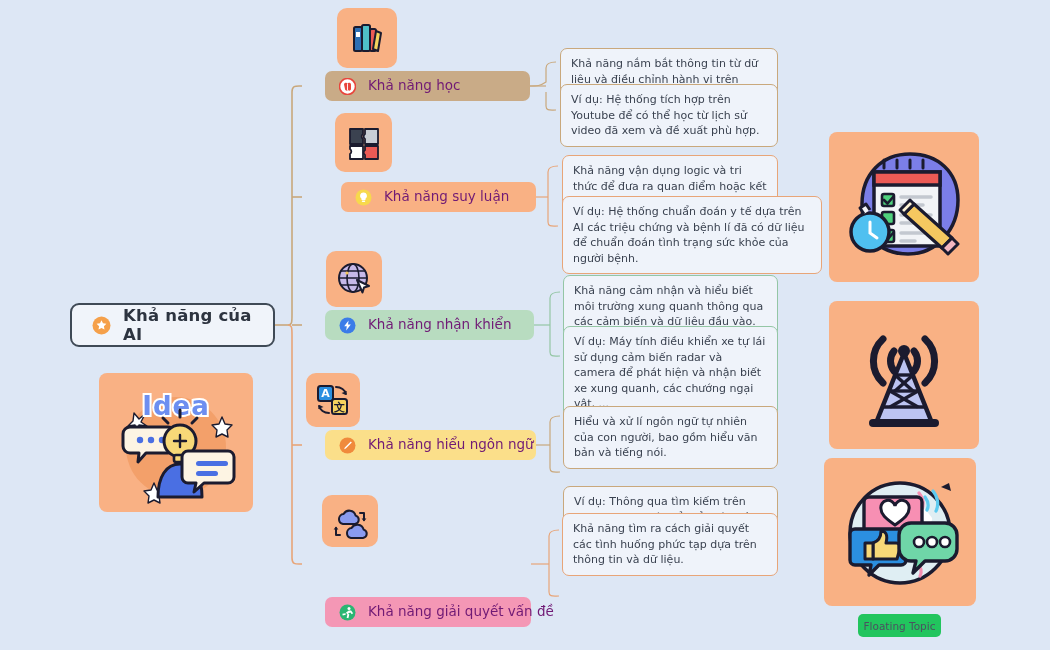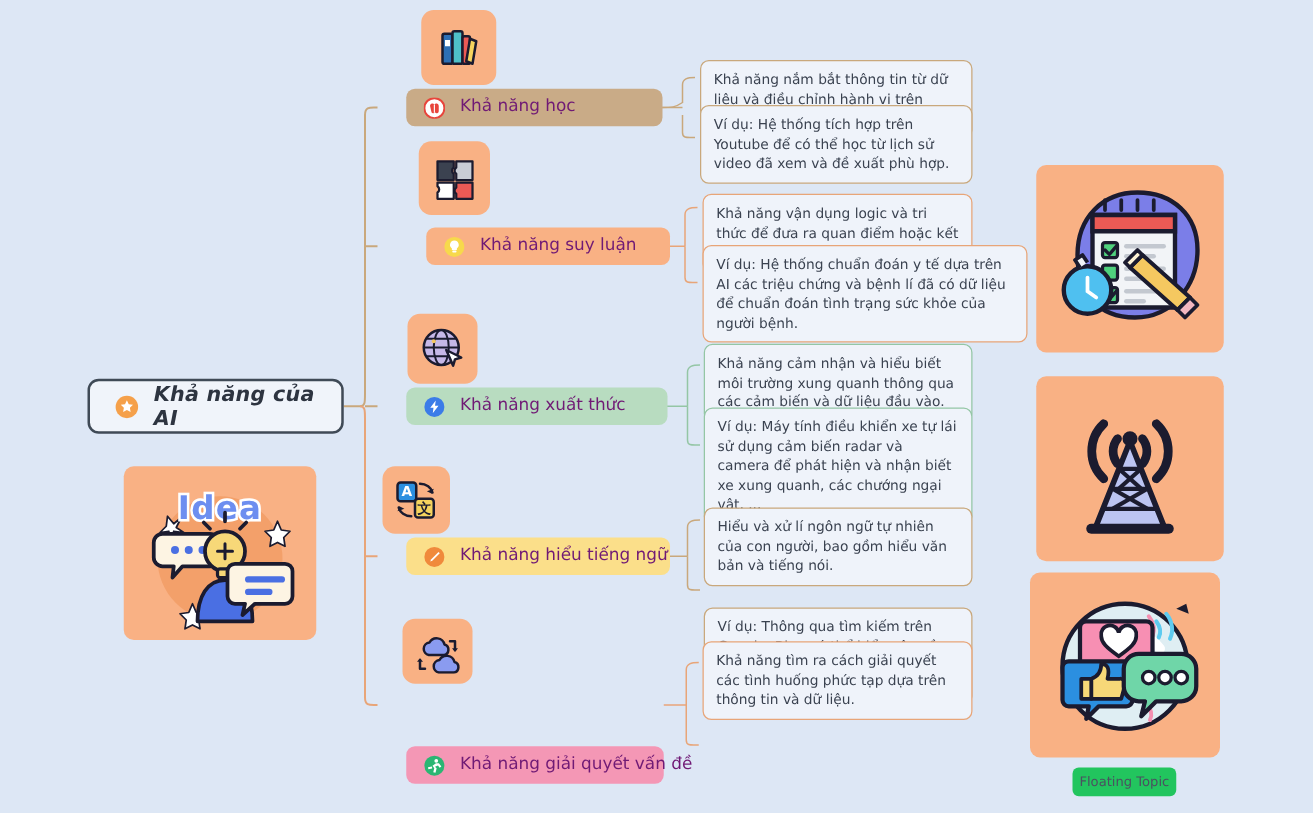--- a/index.html
+++ b/index.html
@@ -25,21 +25,20 @@
     display: flex; align-items: center;
     box-sizing: border-box;
     padding-left: 20px;
     gap: 12px;
   }
   .central-label {
     font-size: 16.5px;
     font-weight: bold;
     color: #2d3440;
     letter-spacing: .2px;
-    font-style: italic;
   }
 
   
   .badge {
     width: 19px; height: 19px; border-radius: 50%;
     flex: 0 0 auto;
     display: flex; align-items: center; justify-content: center;
     position: relative;
   }
   .badge svg { display:block; }
@@ -316,21 +315,21 @@
       <path d="M22 20l12 6-5 1.5-1.5 5z" fill="#ffffff" stroke="#1b1b2f" stroke-width="2" stroke-linejoin="round"></path>
     </svg>
   </div>
   <div class="topic" style="left:325px; top:310px; width:209px; background:#b8dcc0;">
     <span class="badge">
       <svg width="17" height="17" viewBox="0 0 17 17">
         <circle cx="8.5" cy="8.5" r="8" fill="#3b7ce8"></circle>
         <path d="M9.6 3.4L5.2 9.2h2.6l-.6 4.4 4.6-6h-2.8z" fill="#ffffff"></path>
       </svg>
     </span>
-    <span class="t-label">Khả năng xuất thức</span>
+    <span class="t-label">Khả năng nhận khiển</span>
   </div>
   <div class="desc" style="left:563px; top:275px; width:215px; border-color:#94c6a5;">Khả năng cảm nhận và hiểu biết môi trường xung quanh thông qua các cảm biến và dữ liệu đầu vào.</div>
   <div class="desc" style="left:563px; top:326px; width:215px; border-color:#94c6a5;">Ví dụ: Máy tính điều khiển xe tự lái sử dụng cảm biến radar và camera để phát hiện và nhận biết xe xung quanh, các chướng ngại vật, ...</div>
 
   <div class="icon-card" style="left:306px; top:373px; width:54px; height:54px;">
     <svg width="38" height="38" viewBox="0 0 38 38">
       <rect x="4" y="5" width="15" height="15" rx="2.5" fill="#2b8fe0" stroke="#1b1b2f" stroke-width="2"></rect>
       <text x="11.5" y="16" font-family="DejaVu Sans, sans-serif" font-size="11" font-weight="bold" fill="#ffffff" text-anchor="middle">A</text>
       <rect x="18" y="18" width="15" height="15" rx="2.5" fill="#f5d35e" stroke="#1b1b2f" stroke-width="2"></rect>
       <text x="25.5" y="29.5" font-family="DejaVu Sans, sans-serif" font-size="11" font-weight="bold" fill="#1b1b2f" text-anchor="middle">文</text>
@@ -340,21 +339,21 @@
       <path d="M4 28l1.5-4 4 2z" fill="#1b1b2f"></path>
     </svg>
   </div>
   <div class="topic" style="left:325px; top:430px; width:211px; background:#fbdf8a;">
     <span class="badge">
       <svg width="17" height="17" viewBox="0 0 17 17">
         <circle cx="8.5" cy="8.5" r="8" fill="#f08a3c"></circle>
         <path d="M11.8 4.6l1 1-6 6-1.6.6.6-1.6z" fill="#ffffff"></path>
       </svg>
     </span>
-    <span class="t-label">Khả năng hiểu tiếng ngữ</span>
+    <span class="t-label">Khả năng hiểu ngôn ngữ</span>
   </div>
   <div class="desc" style="left:563px; top:406px; width:215px; border-color:#c9a87c;">Hiểu và xử lí ngôn ngữ tự nhiên của con người, bao gồm hiểu văn bản và tiếng nói.</div>
   <div class="desc" style="left:563px; top:446px; width:215px; border-color:#c9a87c;margin-top:40px;">Ví dụ: Thông qua tìm kiếm trên Google, Bing có thể hiểu yêu cầu của người dùng được đưa vào văn bản hay tiếng nói.</div>
 
   <div class="icon-card" style="left:322px; top:495px; width:56px; height:52px;">
     <svg width="38" height="36" viewBox="0 0 38 36">
       <path d="M8 16a5 5 0 0 1 4.6-5 6.5 6.5 0 0 1 12 1.6A4.3 4.3 0 0 1 24 21H12a5 5 0 0 1-4-5z" fill="#8a9bf0" stroke="#1b1b2f" stroke-width="2" stroke-linejoin="round"></path>
       <path d="M16 30a5 5 0 0 1 4.6-5 6.5 6.5 0 0 1 12 1.6A4.3 4.3 0 0 1 32 35H20a5 5 0 0 1-4-5z" fill="#8a9bf0" stroke="#1b1b2f" stroke-width="2" stroke-linejoin="round"></path>
       <path d="M29 10h4v7" stroke="#1b1b2f" stroke-width="2" fill="none" stroke-linecap="round" stroke-linejoin="round"></path>
       <path d="M30.6 15.6L33 18.5l2.4-2.9z" fill="#1b1b2f"></path>

